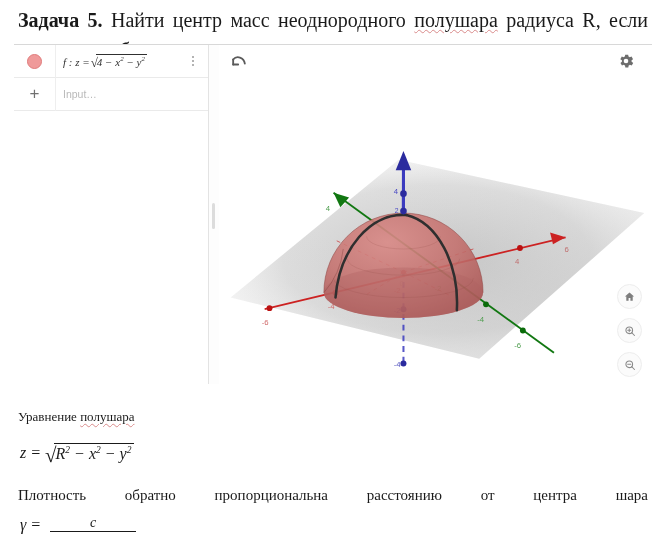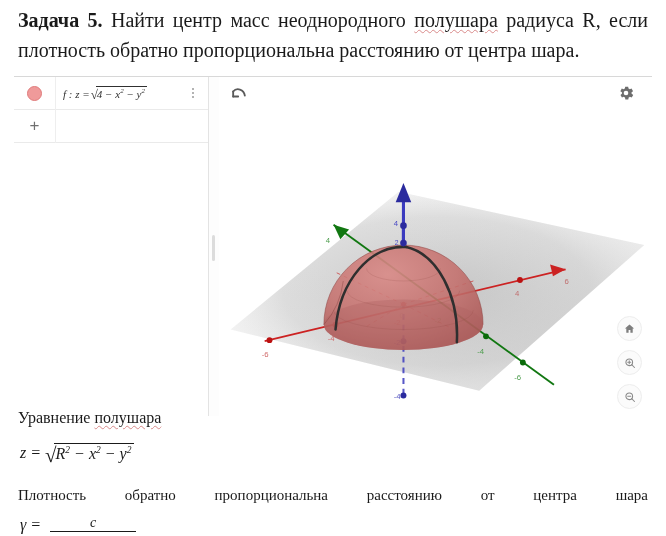--- a/index.html
+++ b/index.html
@@ -22,21 +22,21 @@
   .spell{
     text-decoration:underline;
     text-decoration-style:wavy;
     text-decoration-color:#d98b8b;
     text-decoration-thickness:1px;
     text-underline-offset:2px;
   }
 
   
   .applet{
-    position:absolute;left:14px;top:76px;width:638px;height:340px;
+    position:absolute;left:14px;top:44px;width:638px;height:340px;
     background:#4d7c0f;
     border-top:1px solid #d8d8d8;
     box-sizing:border-box;
     overflow:hidden;
   }
   .algebra-pane{
     position:absolute;left:0;top:0;width:195px;height:340px;
     background:#fff;
     border-right:1px solid #e3e3e3;
     box-sizing:border-box;
@@ -117,21 +117,21 @@
   .ctrl-btn{
     width:23px;height:23px;border-radius:50%;
     background:#fbfbfb;border:1px solid #ededed;
     display:flex;align-items:center;justify-content:center;
     color:#8a8a8a;
   }
   .scene{position:absolute;left:0;top:0;width:100%;height:100%;}
 
   
   .sub-head{
-    position:absolute;left:18px;top:409px;font-size:16px;
+    position:absolute;left:18px;top:409px;font-size:13px;
   }
   .eq-hemisphere{
     position:absolute;left:20px;top:443px;font-size:16px;
     font-family:"Liberation Serif",serif;
   }
   .eq-hemisphere .it{font-style:italic;}
   .frm-sqrt{display:inline-block;position:relative;vertical-align:middle;font-family:Liberation Serif, serif;}
   .frm-radical{font-size:21px;line-height:1;vertical-align:-3px;}
   .frm-radicand{
     display:inline-block;border-top:1.1px solid #1a1a1a;
@@ -175,20 +175,21 @@
         <span class="mathi">z =</span><span class="sqrt-wrap"><span class="radical">√</span><span class="radicand"><span class="mathi">4 − x</span><sup class="sq">2</sup><span class="mathi"> − y</span><sup class="sq">2</sup></span></span>
       </div>
       <div class="kebab">
         <i></i>
         <i></i>
         <i></i>
       </div>
     </div>
     <div class="alg-row">
       <div class="plus-cell">+</div>
+      <div class="input-placeholder">Input…</div>
     </div>
   </div>
 
   <div class="splitter">
     <div class="splitter-handle"></div>
   </div>
 
   <div class="graphics">
 
     <div class="gtoolbar">

